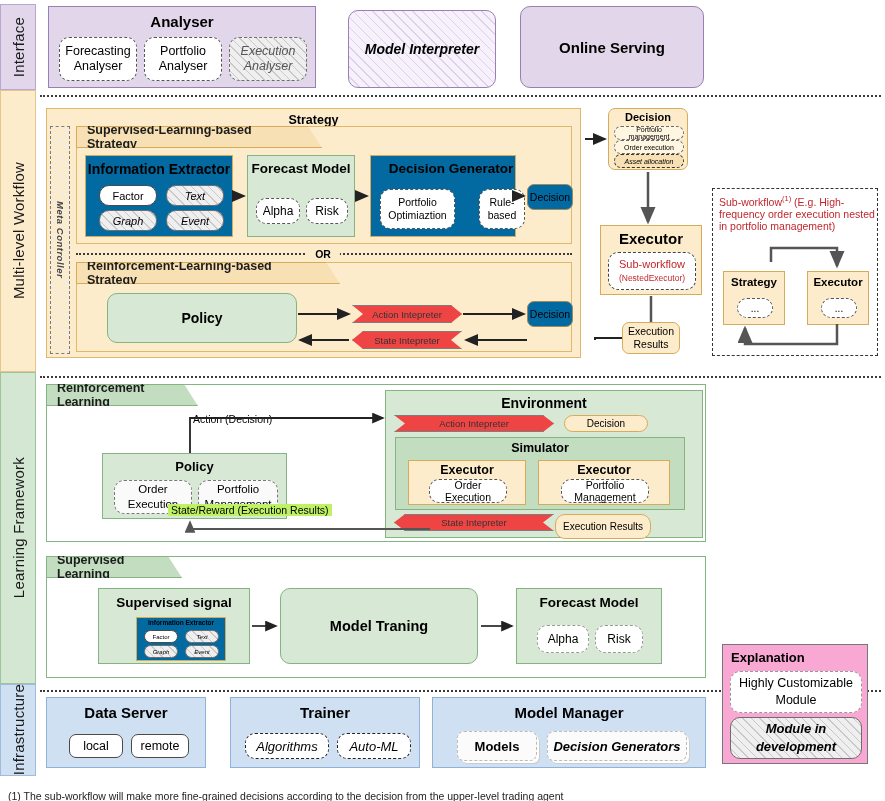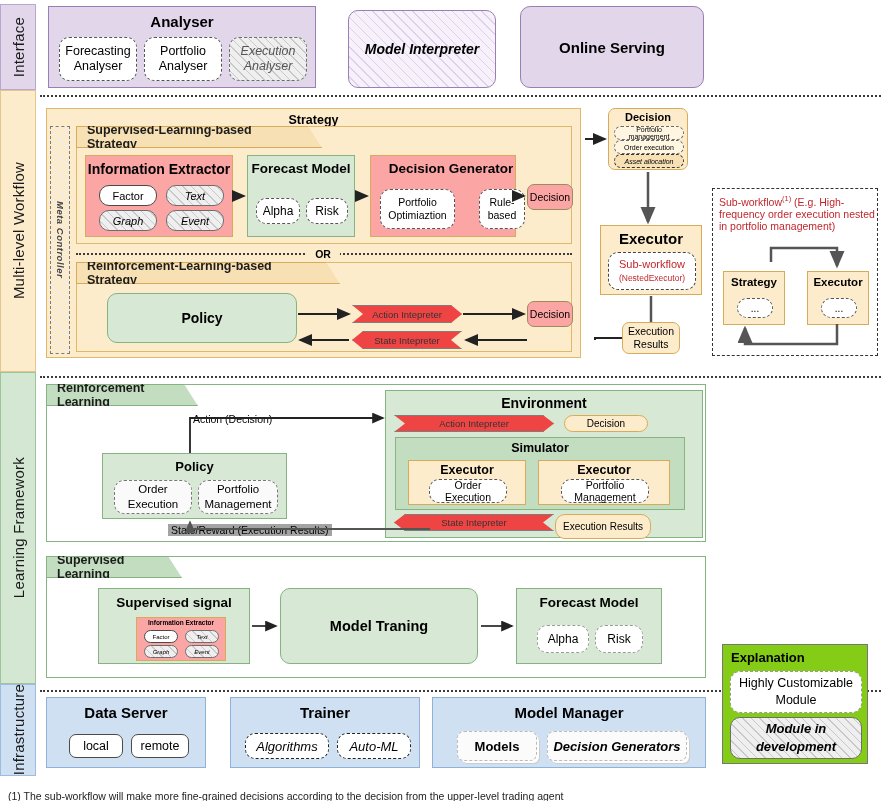--- a/index.html
+++ b/index.html
@@ -46,21 +46,21 @@
   }
 
   
   .box { position: absolute; border: 1px solid #999; }
   .ttl { font-weight: bold; text-align: center; }
 
   .purple   { background: #e2d7ea; border: 1.5px solid #9a7fb5; }
   .hatchp   { background: #f6f1fa; border: 1.5px solid #9a7fb5;
               background-image: repeating-linear-gradient(45deg, #ddd0e8 0 1px, transparent 1px 7px); }
   .orange   { background: #fdeccb; border: 1px solid #e0b86c; }
-  .orange2  { background: #fca5a5; border: 1px solid #d8ab5a; }
+  .orange2  { background: #0369a1; border: 1px solid #d8ab5a; }
   .green    { background: #d7e9d4; border: 1px solid #85b382; }
   .green2   { background: #c3ddc0; border: 1px solid #85b382; }
   .bluebx   { background: #cfe0f3; border: 1px solid #8fb2d8; }
   .white    { background: #ffffff; border: 1.5px solid #4a4a4a; }
   .dashw    { background: #ffffff; border: 1.5px dashed #555; }
   .hatchg   { background: #efefef; border: 1.5px solid #6e6e6e;
               background-image: repeating-linear-gradient(45deg, #c9c9c9 0 1px, transparent 1px 6px); }
   .dotdash  { border: 1.5px dashed #7a7a7a; background: transparent; }
 
   .lbl-tab {
@@ -256,21 +256,21 @@
         <div>Management</div>
       </div>
     </div>
   </div>
 
   <div class="chev l abs" style="left:8px;top:123px;width:160px;height:17px">State Intepreter</div>
   <div class="orange abs center" style="left:169px;top:123px;width:96px;height:25px;font-size:10px;border-color:#d8ab5a">Execution Results</div>
 </div>
 
 <div class="abs" style="left:190px;top:413px;font-size:10.5px;background:#fff;padding:0 3px">Action (Decision)</div>
-<div class="abs" style="left:168px;top:524px;font-size:10.5px;background:#a3a3a3;padding:0 3px">State/Reward (Execution Results)</div>
+<div class="abs" style="left:168px;top:504px;font-size:10.5px;background:#bef264;padding:0 3px">State/Reward (Execution Results)</div>
 
 <div class="abs" style="left:46px;top:556px;width:660px;height:122px;border:1px solid #85b382;background:#fff"></div>
 <div class="lbl-tab g" style="left:46px;top:556px;width:136px">Supervised Learning</div>
 
 <div class="green abs" style="left:98px;top:588px;width:152px;height:76px">
   <div class="ttl abs" style="left:0;top:6px;width:100%;font-size:13.5px">Supervised signal</div>
   <div class="orange2 abs" style="left:37px;top:28px;width:90px;height:44px">
     <div class="ttl abs" style="left:0;top:1px;width:100%;font-size:6.5px">Information Extractor</div>
     <div class="white center abs" style="left:7px;top:12px;width:34px;height:13px;font-size:6px">Factor</div>
     <div class="hatchg center abs ital" style="left:48px;top:12px;width:34px;height:13px;font-size:6px">Text</div>
@@ -298,21 +298,21 @@
   <div class="center abs ital" style="left:14px;top:35px;width:84px;height:26px;font-size:13px;border:1.5px dashed #222;background:#fff">Algorithms</div>
   <div class="center abs ital" style="left:106px;top:35px;width:74px;height:26px;font-size:13px;border:1.5px dashed #222;background:#fff">Auto-ML</div>
 </div>
 
 <div class="bluebx abs" style="left:432px;top:697px;width:274px;height:71px">
   <div class="ttl abs" style="left:0;top:6px;width:100%;font-size:15px">Model Manager</div>
   <div class="rnd center abs" style="left:24px;top:33px;width:80px;height:30px;font-size:13px;font-weight:bold;border:1.5px dashed #bbb;background:#fbfbfb;box-shadow:3px 3px 0 -1px #fff,4px 4px 0 -1px #ccc">Models</div>
   <div class="rnd center abs ital" style="left:114px;top:33px;width:140px;height:30px;font-size:13px;font-weight:bold;border:1.5px dashed #bbb;background:#fbfbfb;box-shadow:3px 3px 0 -1px #fff,4px 4px 0 -1px #ccc">Decision Generators</div>
 </div>
 
-<div class="abs" style="left:722px;top:644px;width:146px;height:120px;border:1px solid #777;background:#84cc16">
+<div class="abs" style="left:722px;top:644px;width:146px;height:120px;border:1px solid #777;background:#f9a8d4">
   <div class="abs" style="left:8px;top:5px;font-size:13px;font-weight:bold">Explanation</div>
   <div class="abs col center" style="left:7px;top:26px;width:132px;height:42px;border:1.5px dashed #999;background:#fff;font-size:12.5px;line-height:17px">
     <div>Highly Customizable</div>
     <div>Module</div>
   </div>
   <div class="hatchg abs col center ital" style="left:7px;top:72px;width:132px;height:42px;font-size:13px;line-height:18px;font-weight:bold;border-style:solid">
     <div>Module  in</div>
     <div>development</div>
   </div>
 </div>

